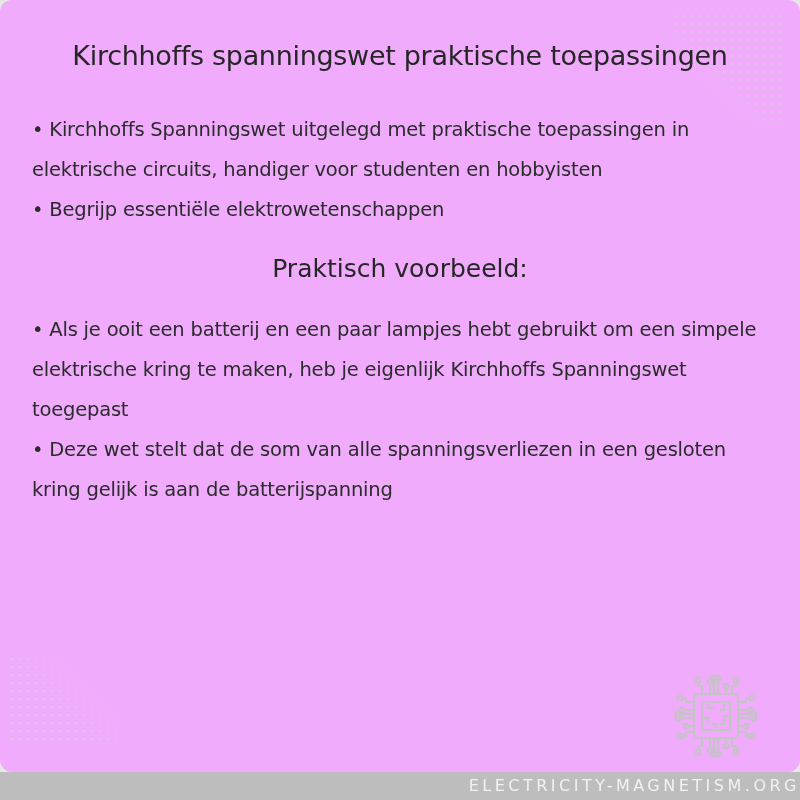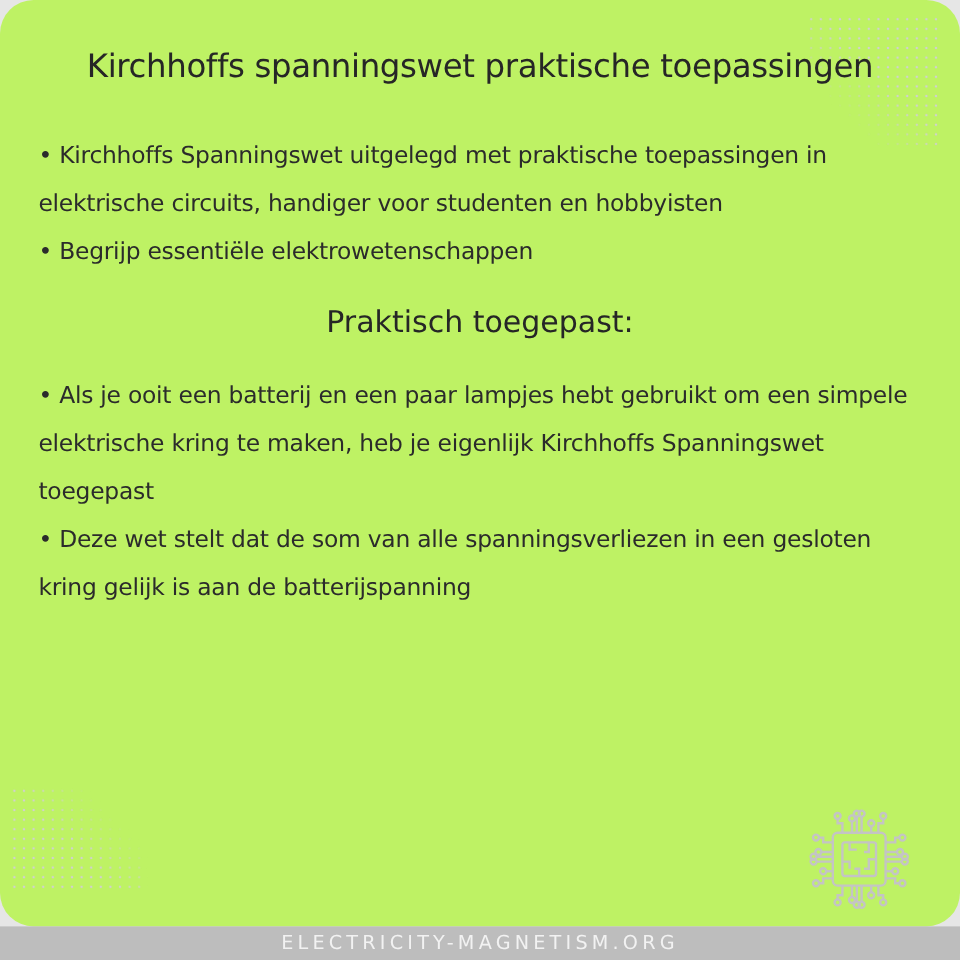--- a/index.html
+++ b/index.html
@@ -3,22 +3,22 @@
   <meta charset="utf-8">
   <style>
     html, body { margin: 0; padding: 0; }
     body {
       width: 800px; height: 800px; position: relative; overflow: hidden;
       background: #e6e6e6;
       font-family: "DejaVu Sans", "Liberation Sans", sans-serif;
     }
     .card {
       position: absolute; left: 0; top: 0; width: 800px; height: 772px;
-      background: #bef264;
-      border-radius: 28px;
+      background: #f0abfc;
+      border-radius: 12px;
       overflow: hidden;
     }
     .dots-tr {
       position: absolute; left: 672px; top: 12px; width: 110px; height: 110px;
       background-image: radial-gradient(#d0d0d0 1px, transparent 1.3px);
       background-size: 8px 8px;
       -webkit-mask-image: linear-gradient(225deg, #000 45%, transparent 75%);
       mask-image: linear-gradient(225deg, #000 45%, transparent 75%);
     }
     .dots-bl {
@@ -44,39 +44,39 @@
       position: absolute; left: 0; right: 0; top: 254px;
       text-align: center; font-size: 25px; color: #262626;
     }
     .examples { top: 310px; }
     .chip-icon {
       position: absolute; left: 672px; top: 672px; width: 88px; height: 88px;
     }
     .footer {
       position: absolute; left: 0; top: 772px; width: 800px; height: 28px;
       background: #bdbdbd;
-      text-align: center; color: #f2f2f2;
+      text-align: right; color: #f2f2f2;
       font-size: 16px; letter-spacing: 3.5px; line-height: 28px;
     }
   </style>
 </head>
 <body>
 
 <div class="card">
   <div class="dots-tr"></div>
   <div class="dots-bl"></div>
 
   <div class="title">Kirchhoffs spanningswet praktische toepassingen</div>
 
   <div class="bullets intro">
     <p>• Kirchhoffs Spanningswet uitgelegd met praktische toepassingen in elektrische circuits, handiger voor studenten en hobbyisten</p>
     <p>• Begrijp essentiële elektrowetenschappen</p>
   </div>
 
-  <div class="subtitle">Praktisch toegepast:</div>
+  <div class="subtitle">Praktisch voorbeeld:</div>
 
   <div class="bullets examples">
     <p>• Als je ooit een batterij en een paar lampjes hebt gebruikt om een simpele elektrische kring te maken, heb je eigenlijk Kirchhoffs Spanningswet toegepast</p>
     <p>• Deze wet stelt dat de som van alle spanningsverliezen in een gesloten kring gelijk is aan de batterijspanning</p>
   </div>
 
   <svg class="chip-icon" viewBox="0 0 88 88" fill="none" stroke="#c4c4c4" stroke-width="2">
     <rect x="22" y="22" width="44" height="44" rx="4"></rect>
     <rect x="30" y="30" width="28" height="28" rx="2"></rect>
     <path d="M36 30 v6 h6 M52 30 v8 h-4 M30 46 h6 v6 M58 44 h-6 v8 h-4 M44 58 v-6 h-4"></path>

